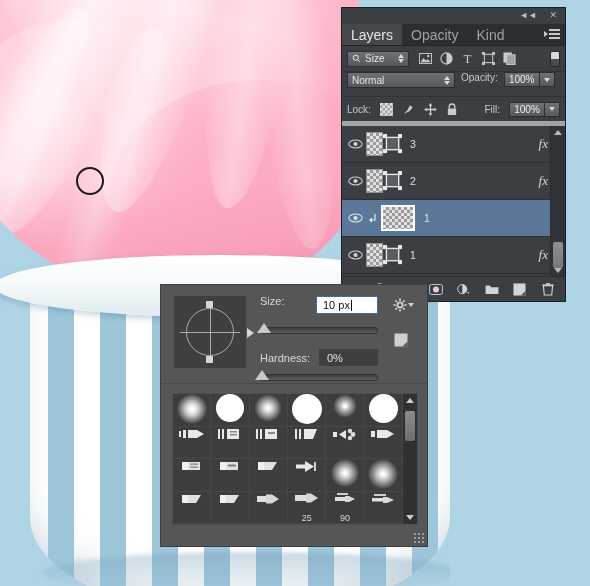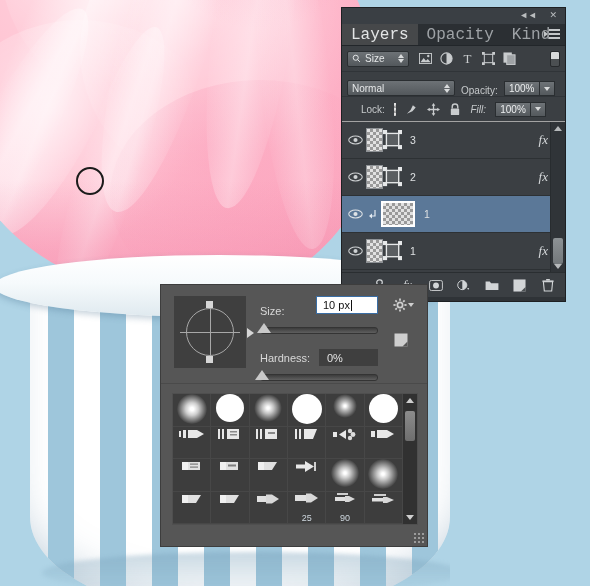--- a/index.html
+++ b/index.html
@@ -55,21 +55,21 @@
 
   
   #layers-panel{
     left:341px;top:7px;width:225px;height:295px;
     background:#2f3337;border:1px solid #1d2023;
   }
   .lp-titlebar{height:16px;background:#3a3f44;position:relative;}
   .lp-titlebar .tb-ico{position:absolute;top:2px;font-size:9px;color:#b9bcbe;cursor:pointer;}
   .lp-tabs{height:21px;background:#2b2f33;display:flex;align-items:stretch;position:relative;
            border-bottom:1px solid #22262a;}
-  .lp-tab{padding:0 9px;display:flex;align-items:center;font-size:16px;color:#9ea2a6;cursor:pointer;font-family:Liberation Mono, monospace;}
+  .lp-tab{padding:0 9px;display:flex;align-items:center;font-size:14px;color:#9ea2a6;cursor:pointer;}
   .lp-tab.active{background:#46484a;color:#e3e5e6;}
   .lp-menu{position:absolute;right:5px;top:4px;width:16px;height:12px;cursor:pointer;}
   .lp-menu i{position:absolute;right:0;height:1.5px;background:#c4c7c9;}
   .lp-menu i:nth-child(1){top:1px;width:11px;}
   .lp-menu i:nth-child(2){top:5px;width:11px;}
   .lp-menu i:nth-child(3){top:9px;width:11px;}
   .lp-menu .caret{position:absolute;left:0;top:3px;width:0;height:0;
      border-left:4px solid #c4c7c9;border-top:3px solid transparent;border-bottom:3px solid transparent;}
 
   .lp-row{height:25px;display:flex;align-items:center;padding:0 5px;gap:5px;
@@ -83,37 +83,37 @@
   .sel-arrows span{width:0;height:0;border-left:3px solid transparent;border-right:3px solid transparent;}
   .sel-arrows span:first-child{border-bottom:4px solid #d9dbdc;}
   .sel-arrows span:last-child{border-top:4px solid #d9dbdc;}
   .filt-icons{display:flex;align-items:center;gap:8px;margin-left:5px;}
   .filt-icons .fi{width:13px;height:13px;color:#c9ccce;display:flex;align-items:center;
                   justify-content:center;font-size:11px;cursor:pointer;}
   .toggle-pill{width:10px;height:16px;margin-left:auto;border-radius:2px;
      background:linear-gradient(180deg,#d7d9da 0%,#d7d9da 48%,#4b4f52 52%,#4b4f52 100%);
      border:1px solid #26292c;cursor:pointer;box-sizing:border-box;}
 
-  .blend-row{height:24px;display:flex;align-items:flex-end;gap:6px;padding:0 5px;
+  .blend-row{height:24px;display:flex;align-items:flex-start;gap:6px;padding:0 5px;
      background:#3b3f43;border-bottom:1px solid #303438;}
   .blend-sel{width:108px;}
   .lbl{font-size:10px;color:#c6c9cb;white-space:nowrap;}
   .numbox{
     width:36px;height:15px;background:linear-gradient(180deg,#6e7377,#54595d);
     border:1px solid #2a2e31;color:#eceeef;font-size:10px;display:flex;
     align-items:center;justify-content:center;box-sizing:border-box;cursor:text;
   }
   .numcaret{width:15px;height:15px;background:linear-gradient(180deg,#6e7377,#54595d);
     border:1px solid #2a2e31;border-left:none;display:flex;align-items:center;
     justify-content:center;box-sizing:border-box;cursor:pointer;}
   .numcaret b{width:0;height:0;border-left:3.5px solid transparent;border-right:3.5px solid transparent;
     border-top:4px solid #d9dbdc;display:block;}
 
-  .lock-row{height:24px;display:flex;align-items:center;gap:9px;padding:0 19px;
-     background:#3b3f43;border-bottom:1px solid #a3a3a3;}
+  .lock-row{height:24px;display:flex;align-items:center;gap:9px;padding:0 5px;
+     background:#3b3f43;border-bottom:5px solid #a3a3a3;}
   .lock-ic{width:13px;height:13px;display:flex;align-items:center;justify-content:center;
     color:#c9ccce;font-size:11px;cursor:pointer;}
   .checker{
     background-image:
       linear-gradient(45deg,#9a9a9a 25%,transparent 25%,transparent 75%,#9a9a9a 75%),
       linear-gradient(45deg,#9a9a9a 25%,transparent 25%,transparent 75%,#9a9a9a 75%);
     background-size:6px 6px;background-position:0 0,3px 3px;background-color:#e2e2e2;
   }
 
   
@@ -364,21 +364,21 @@
         <svg width="13" height="13" viewBox="0 0 14 14">
             <path d="M7 0 L9 3 H5 Z M7 14 L5 11 H9 Z M0 7 L3 5 V9 Z M14 7 L11 9 V5 Z M6.3 3 h1.4 v8 h-1.4 Z M3 6.3 h8 v1.4 h-8 Z" fill="#c9ccce"></path>
           </svg>
       </span>
       <span class="lock-ic">
         <svg width="12" height="13" viewBox="0 0 12 14">
             <path d="M3 6 V4 a3 3 0 0 1 6 0 V6" fill="none" stroke="#c9ccce" stroke-width="1.5"></path>
             <rect x="1.5" y="6" width="9" height="7" rx="1" fill="#c9ccce"></rect>
           </svg>
       </span>
-      <span class="lbl" style="margin-left:auto;font-style:italic;">Fill:</span>
+      <span class="lbl" style="margin-left:auto;">Fill:</span>
       <div style="display:flex;">
         <div class="numbox">100%</div>
         <div class="numcaret">
             <b></b>
           </div>
       </div>
     </div>
 
     <div class="layer-list">
 
@@ -546,21 +546,21 @@
 
       <div class="bp-preview">
         <span class="ring"></span>
           <span class="axh"></span>
           <span class="axv"></span>
         <span class="hn t"></span>
           <span class="hn b"></span>
           <span class="arr"></span>
       </div>
 
-      <span class="bp-field-label" style="left:99px;top:20px;">Size:</span>
+      <span class="bp-field-label" style="left:99px;top:10px;">Size:</span>
       <div class="bp-input" style="left:155px;top:11px;width:62px;">
         <span>10 px</span>
           <span class="caret-bar"></span>
       </div>
       <div class="bp-slider" style="left:99px;top:42px;width:118px;"></div>
       <span class="bp-knob" style="left:96px;top:38px;"></span>
 
       <span class="bp-field-label" style="left:99px;top:67px;">Hardness:</span>
       <div class="bp-readout" style="left:158px;top:64px;width:59px;">0%</div>
       <div class="bp-slider" style="left:99px;top:89px;width:118px;"></div>

